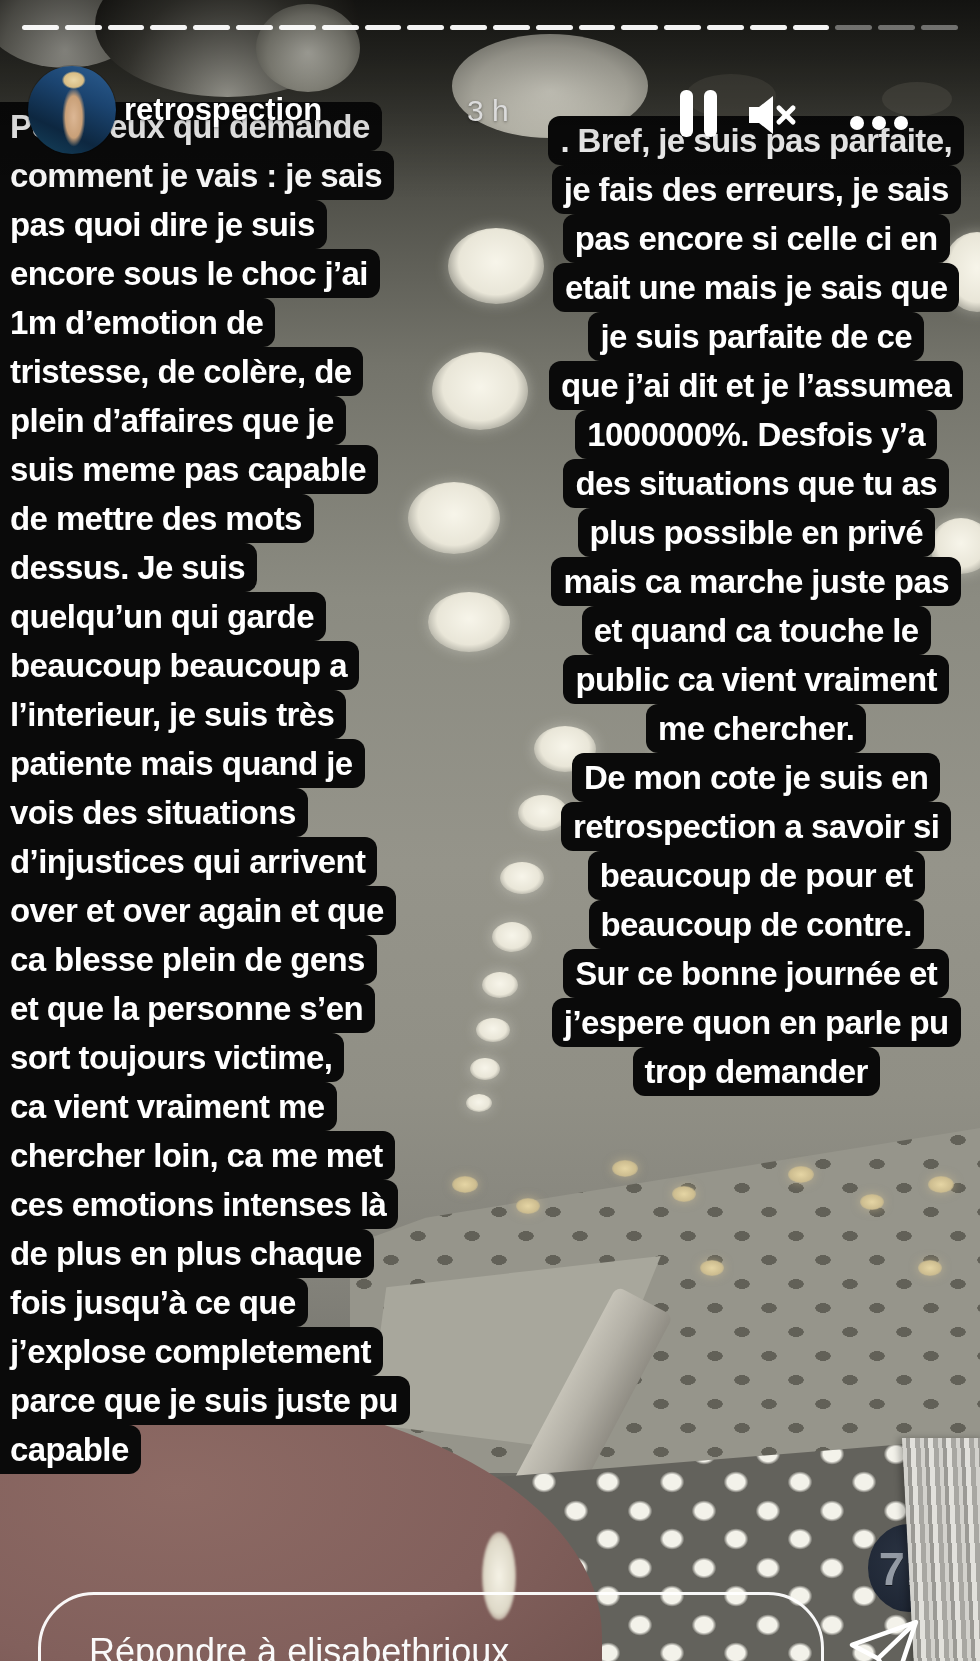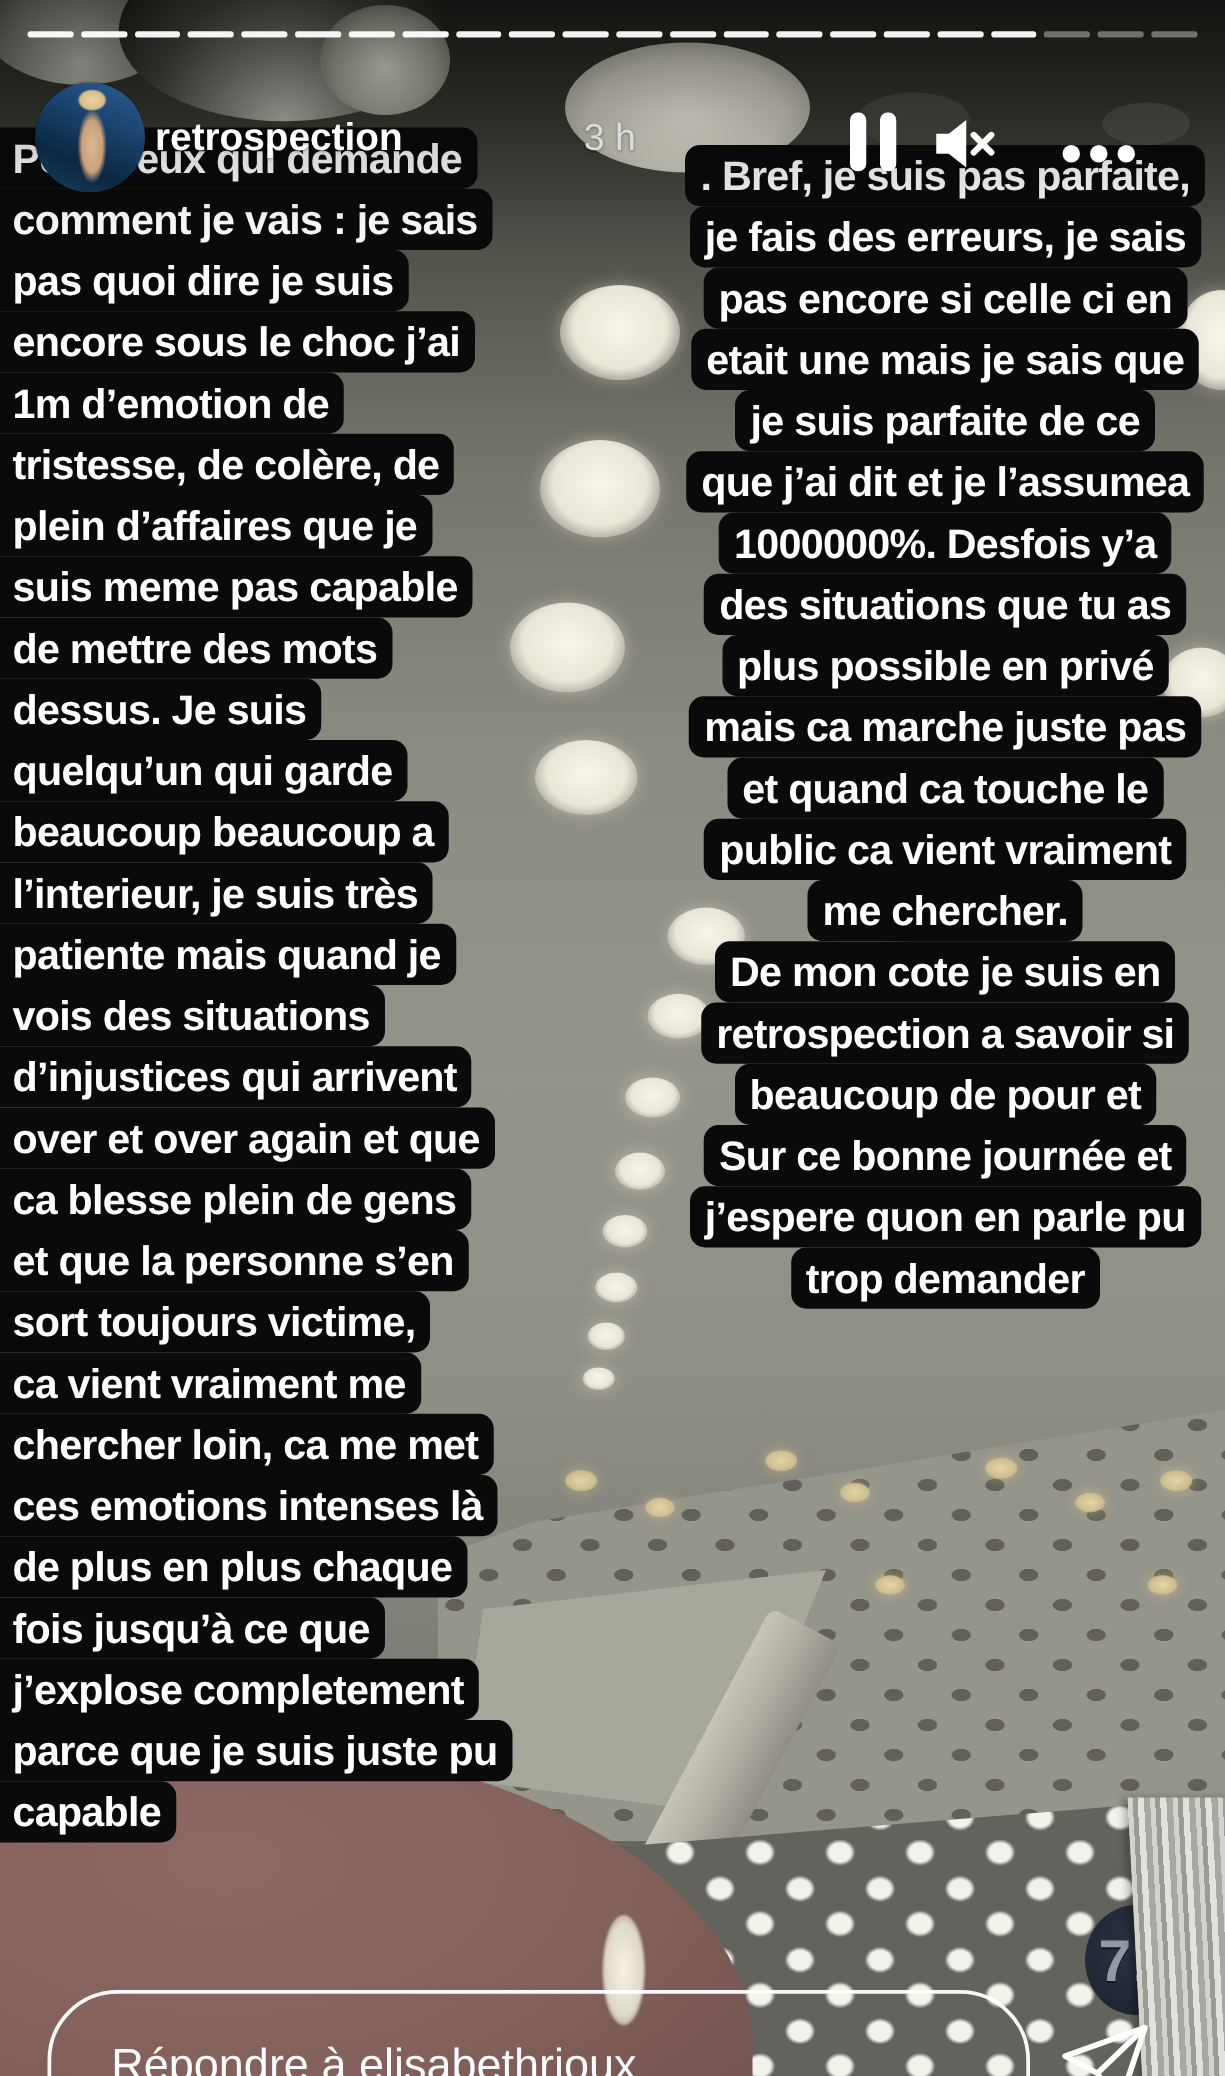--- a/index.html
+++ b/index.html
@@ -193,20 +193,21 @@
       <div class="tline">1000000%. Desfois y’a</div>
       <div class="tline">des situations que tu as</div>
       <div class="tline">plus possible en privé</div>
       <div class="tline">mais ca marche juste pas</div>
       <div class="tline">et quand ca touche le</div>
       <div class="tline">public ca vient vraiment</div>
       <div class="tline">me chercher.</div>
       <div class="tline">De mon cote je suis en</div>
       <div class="tline">retrospection a savoir si</div>
       <div class="tline">beaucoup de pour et</div>
+      <div class="tline">beaucoup de contre.</div>
       <div class="tline">Sur ce bonne journée et</div>
       <div class="tline">j’espere quon en parle pu</div>
       <div class="tline">trop demander</div>
     </div>
 
   <div class="top-fade"></div>
   <div class="progress" id="progress">
       <div class="seg on"></div>
       <div class="seg on"></div>
       <div class="seg on"></div>

